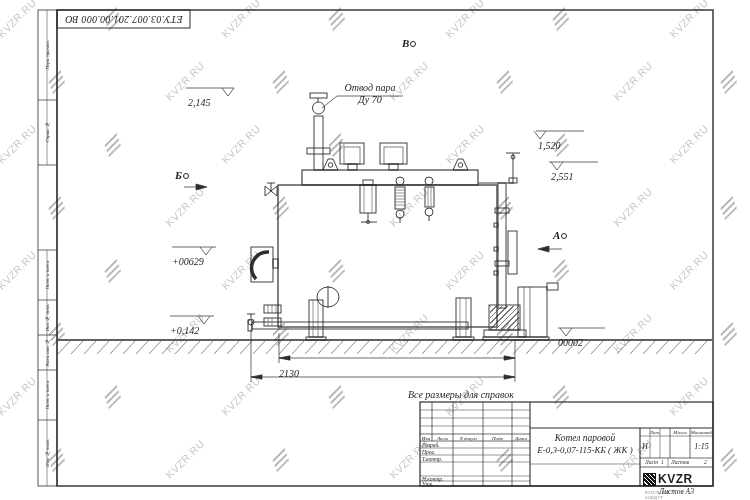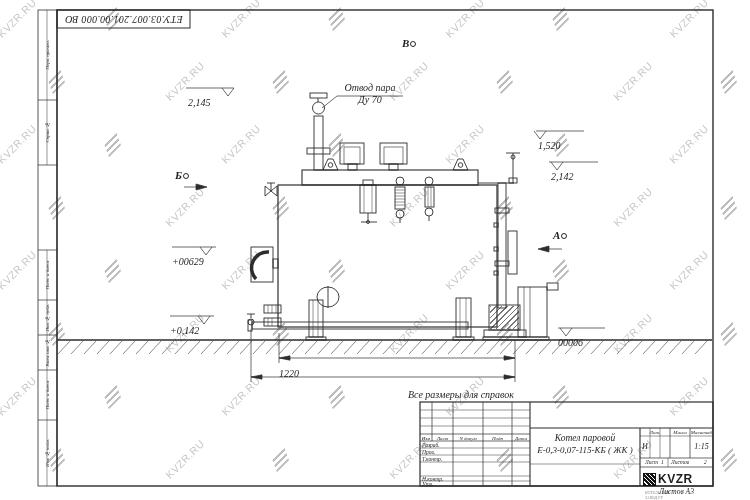--- a/index.html
+++ b/index.html
@@ -386,25 +386,25 @@
       <span>Инв. № подл.</span>
     </div>
 
   <span class="lbl dim" style="left:188px;top:78px;width:44px;">2,145</span>
   <span class="lbl" style="left:337px;top:83px;width:66px;text-align:center;font-size:10px;">Отвод пара</span>
   <span class="lbl" style="left:337px;top:95px;width:66px;text-align:center;font-size:10px;">Ду 70</span>
   <span class="lbl view-letter" style="left:402px;top:38px;"><span>В</span><span class="ring"></span></span>
   <span class="lbl view-letter" style="left:175px;top:170px;"><span>Б</span><span class="ring"></span></span>
   <span class="lbl view-letter" style="left:553px;top:230px;"><span>А</span><span class="ring"></span></span>
   <span class="lbl dim" style="left:538px;top:121px;width:46px;">1,520</span>
-  <span class="lbl dim" style="left:551px;top:152px;width:46px;">2,142</span>
+  <span class="lbl dim" style="left:551px;top:152px;width:46px;">2,551</span>
   <span class="lbl dim" style="left:172px;top:237px;width:44px;">+00629</span>
   <span class="lbl dim" style="left:170px;top:306px;width:44px;">+0,142</span>
-  <span class="lbl dim" style="left:558px;top:318px;width:47px;">00006</span>
-  <span class="lbl dim" style="left:279px;top:349px;width:236px;">1220</span>
+  <span class="lbl dim" style="left:558px;top:318px;width:47px;">00002</span>
+  <span class="lbl dim" style="left:279px;top:349px;width:236px;">2130</span>
   <span class="lbl" style="left:408px;top:390px;font-size:10px;">Все размеры для справок</span>
 
   <span class="tb ctr" style="left:532px;top:434px;width:106px;font-size:9.5px;">Котел паровой</span>
   <span class="tb ctr" style="left:532px;top:446px;width:106px;font-size:9px;">Е-0,3-0,07-115-КБ ( ЖК )</span>
 
   <span class="tb ctr" style="left:420px;top:435.5px;width:12px;font-size:5px;">Изм</span>
   <span class="tb ctr" style="left:432px;top:435.5px;width:21px;font-size:5px;">Лист</span>
   <span class="tb ctr" style="left:453px;top:435.5px;width:30px;font-size:5px;">N докум</span>
   <span class="tb ctr" style="left:483px;top:435.5px;width:29px;font-size:5px;">Подп</span>
   <span class="tb ctr" style="left:512px;top:435.5px;width:18px;font-size:5px;">Дата</span>

